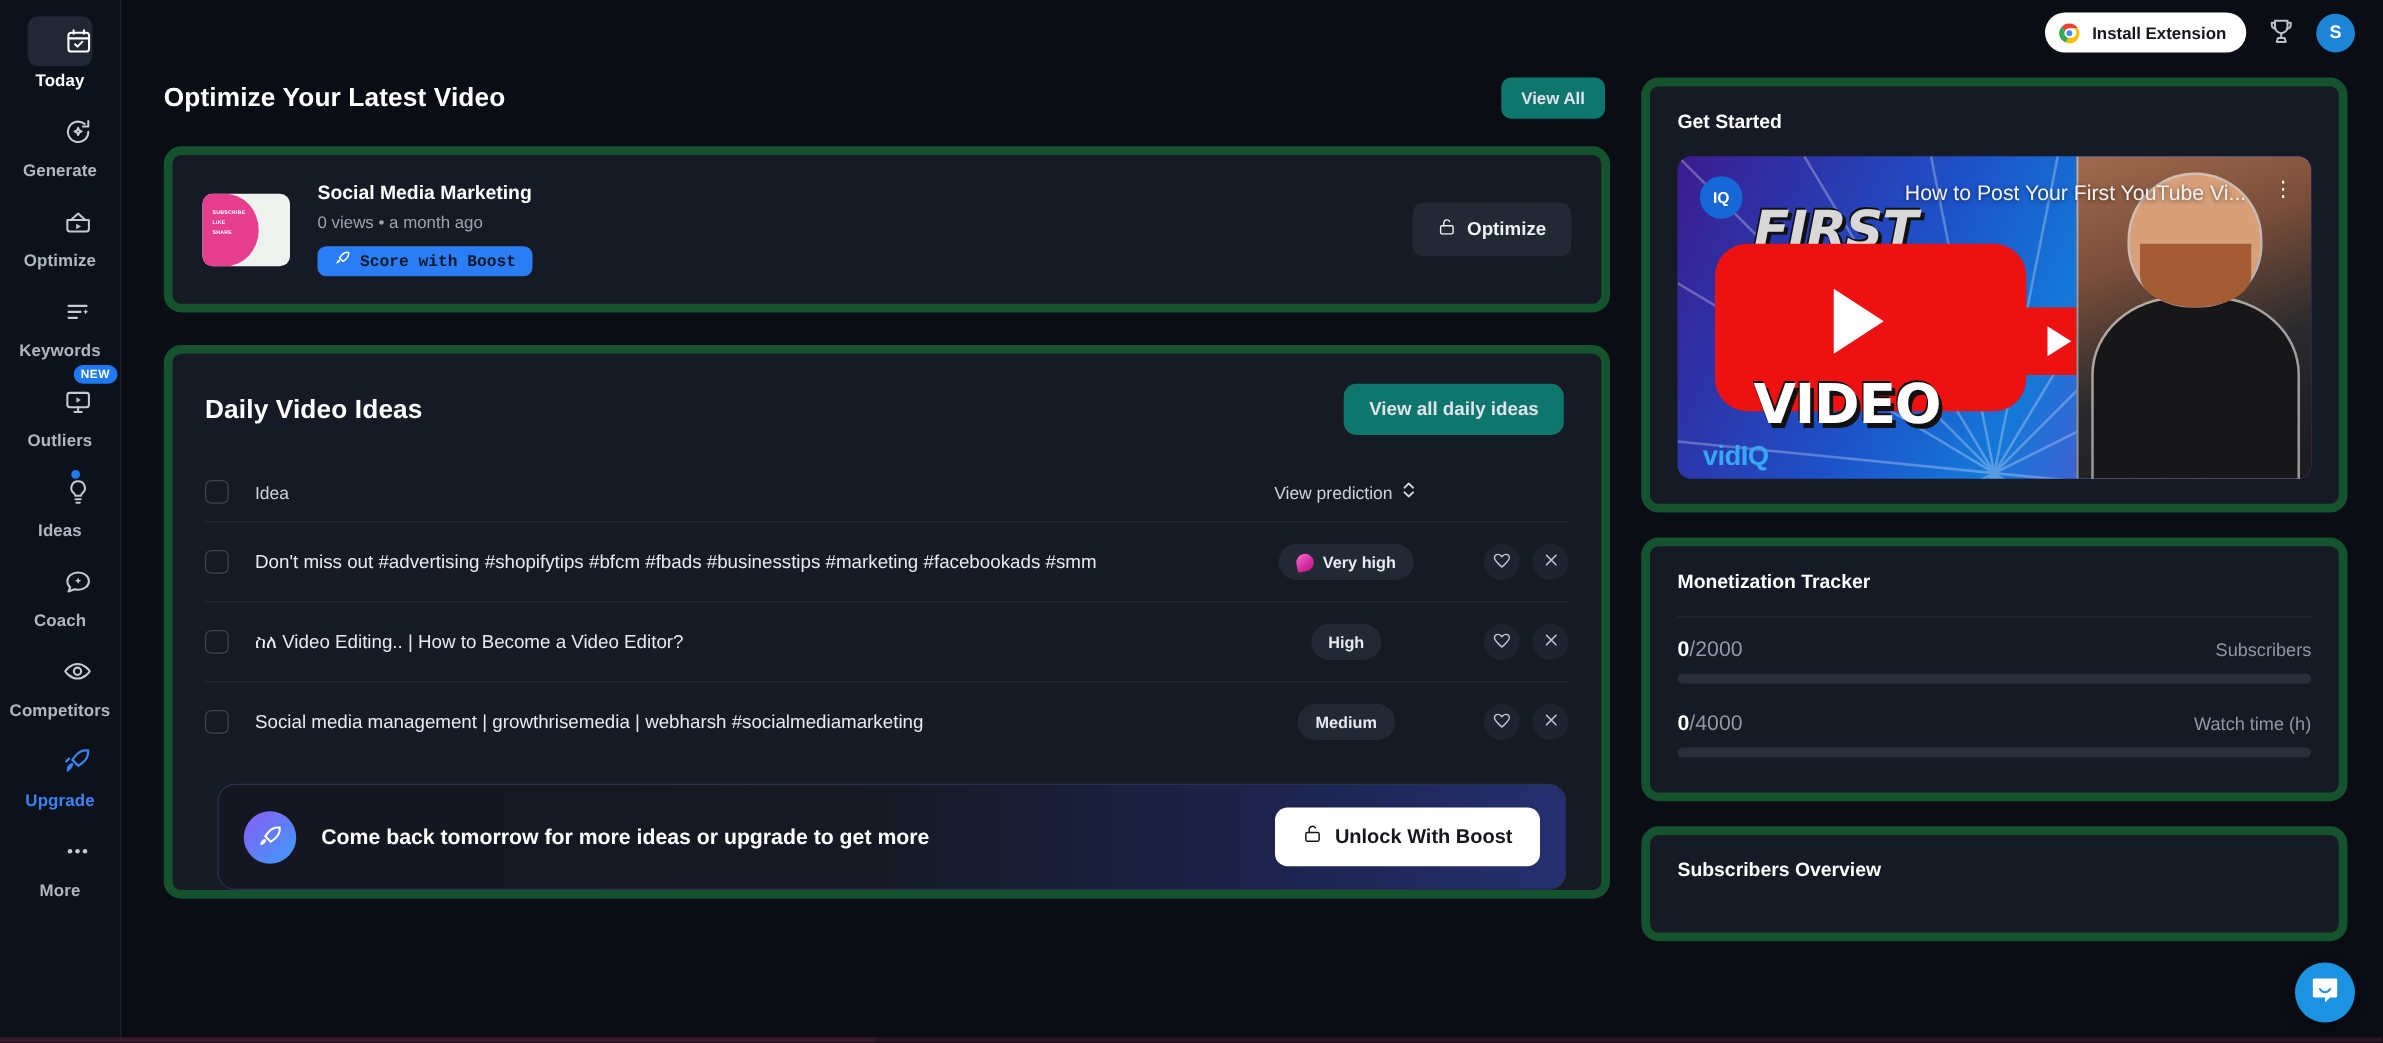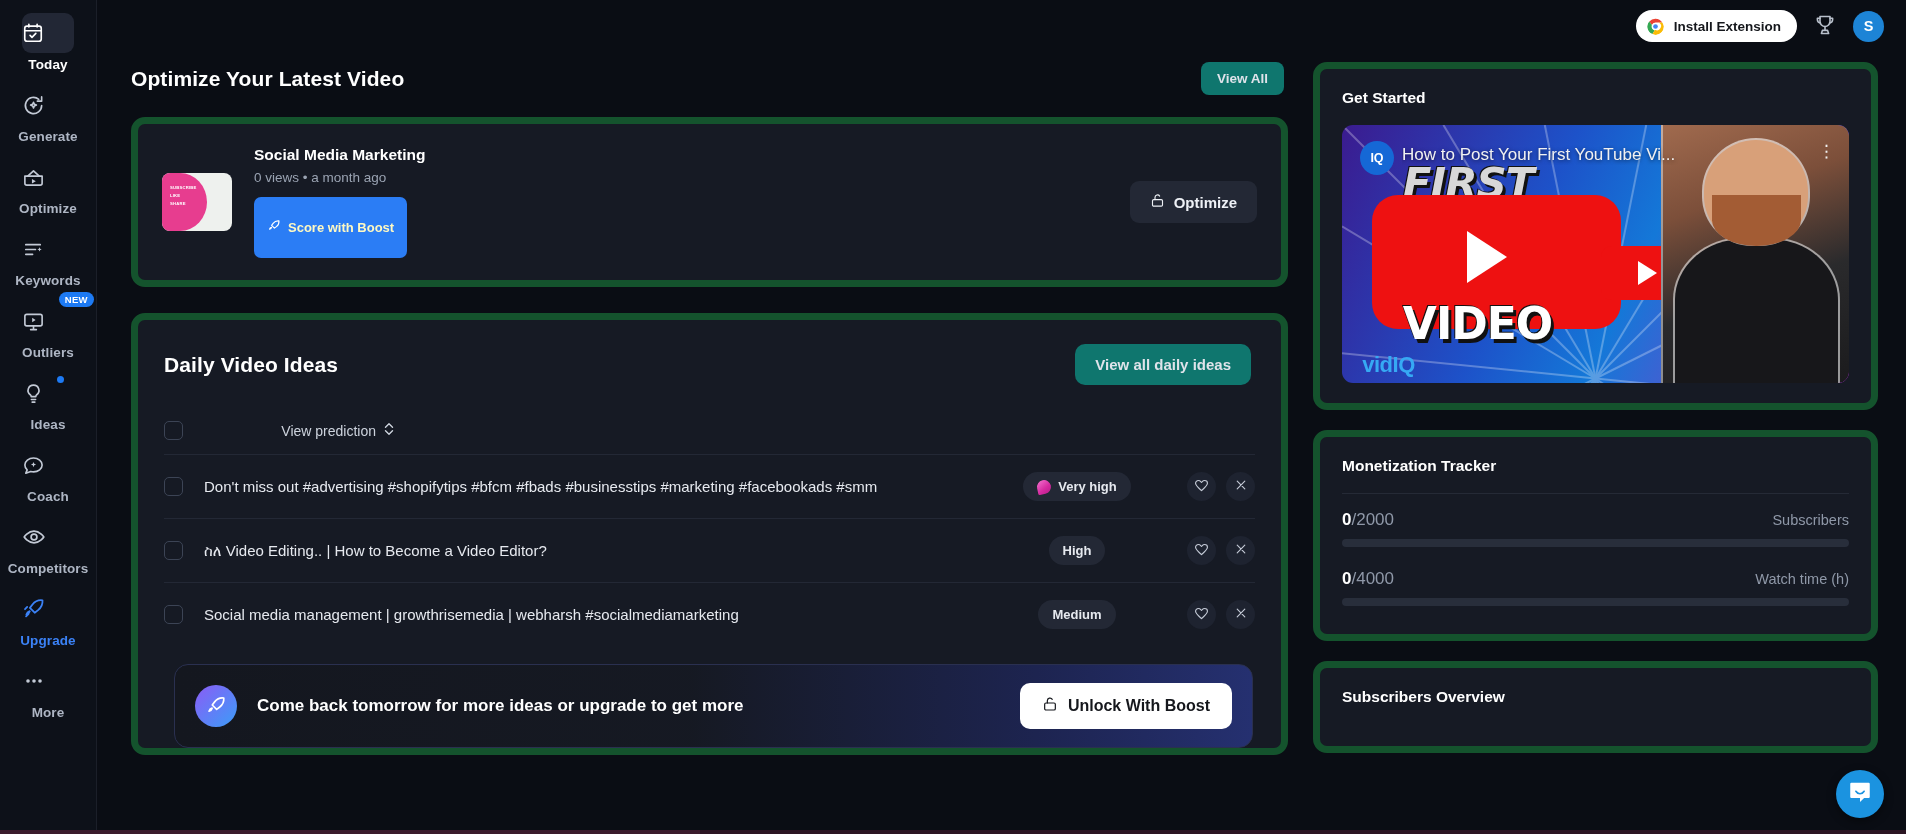--- a/index.html
+++ b/index.html
@@ -22,21 +22,21 @@
     padding-top: 6px;
     position: relative;
   }
   .nav-item {
     width: 85px; display: flex; flex-direction: column; align-items: center;
     padding: 7px 0 4px 0; margin-bottom: 2px; cursor: pointer; position: relative;
     text-decoration: none;
   }
   .nav-icon-wrap {
     width: 52px; height: 40px; border-radius: 9px;
-    display: flex; align-items: center; justify-content: flex-start;
+    display: flex; align-items: center; justify-content: flex-end;
     position: relative;
   }
   .nav-item.active .nav-icon-wrap { background: #222735; }
   .nav-label {
     font-size: 13.5px; font-weight: 700; margin-top: 4px;
     color: #aeb6c4; letter-spacing: .1px; white-space: nowrap;
   }
   .nav-item.active .nav-label { color: #ffffff; }
   .nav-item.accent .nav-label { color: #3b82f6; }
   .nav-icon-wrap svg { display: block; }
@@ -108,23 +108,23 @@
   }
   .thumb-txt {
     position: absolute; left: 8px; top: 11px; font-size: 4.2px;
     color: #fff; line-height: 1.95; font-weight: 700; letter-spacing: .2px;
   }
   .opt-meta { flex: 1; }
   .vid-title { font-size: 15.5px; font-weight: 700; color: #fff; margin-bottom: 6px; }
   .vid-sub { font-size: 13.5px; color: #9aa3b2; margin-bottom: 12px; }
   .boost-btn {
     display: inline-flex; align-items: center; gap: 7px;
-    background: #2b7df5; color: #fef9c3; border: none; border-radius: 7px;
-    font-size: 13px; font-weight: 700; padding: 22px 13px; cursor: pointer;
-    font-family: Liberation Sans, sans-serif;
+    background: #2b7df5; color: #0f172a; border: none; border-radius: 7px;
+    font-size: 13px; font-weight: 700; padding: 3px 13px; cursor: pointer;
+    font-family: Liberation Mono, monospace;
   }
   .opt-action {
     background: #232835; color: #eef1f6; border: none; border-radius: 9px;
     font-size: 15px; font-weight: 600; padding: 12px 20px; cursor: pointer;
     display: inline-flex; align-items: center; gap: 9px;
     font-family: "Liberation Sans", sans-serif;
   }
 
   
   .ideas-wrap { margin-top: 26px; }
@@ -253,20 +253,21 @@
     position: absolute; left: 18px; top: 16px; width: 34px; height: 34px;
     border-radius: 50%; background: #1568d6; display: flex;
     align-items: center; justify-content: center; color: #fff;
     font-size: 12.5px; font-weight: 800;
   }
   .vid-overlay-title {
     position: absolute; left: 60px; top: 20px; right: 52px;
     font-size: 17px; color: #f1f1f1; font-weight: 400;
     white-space: nowrap; overflow: hidden; text-overflow: ellipsis;
     text-shadow: 0 1px 4px rgba(0,0,0,.6);
+    text-align: right;
   }
   .vid-kebab {
     position: absolute; right: 14px; top: 20px; color: #f1f1f1;
     font-size: 17px; line-height: .8; letter-spacing: 0; cursor: pointer;
   }
 
   .mon-divider { height: 1px; background: #252a36; margin: 0 0 16px 0; }
   .mon-row { margin-bottom: 8px; }
   .mon-line { display: flex; align-items: baseline; justify-content: space-between; margin-bottom: 9px; }
   .mon-num { font-size: 17px; color: #8f98a8; }
@@ -475,20 +476,21 @@
         <div class="card ideas-card">
           <div class="ideas-inner">
             <div class="sec-head">
               <div class="sec-title">Daily Video Ideas</div>
               <button class="ghost-btn lg">View all daily ideas</button>
             </div>
 
             <div class="tbl">
               <div class="tbl-head">
                 <div class="cb"></div>
+                <div class="col-head-idea">Idea</div>
                 <div class="col-pred">
                   <span>View prediction</span>
                   <span>
                     <svg width="12" height="16" viewBox="0 0 12 16" fill="none" stroke="#cdd3dd" stroke-width="1.4" stroke-linecap="round" stroke-linejoin="round">
                       <path d="M2.5 6.2L6 2.8l3.5 3.4"></path>
                         <path d="M2.5 9.8L6 13.2l3.5-3.4"></path>
                     </svg>
                   </span>
                 </div>
                 <div class="col-acts"></div>

